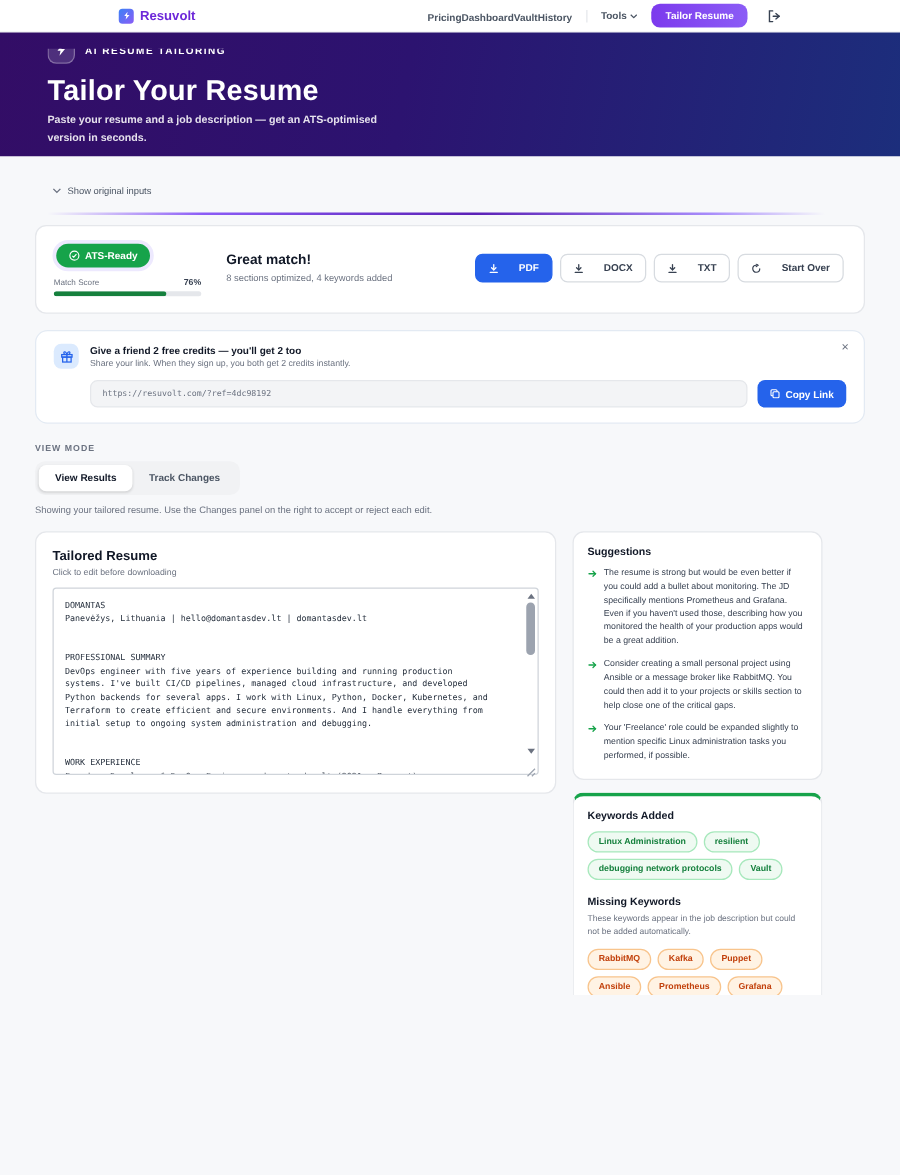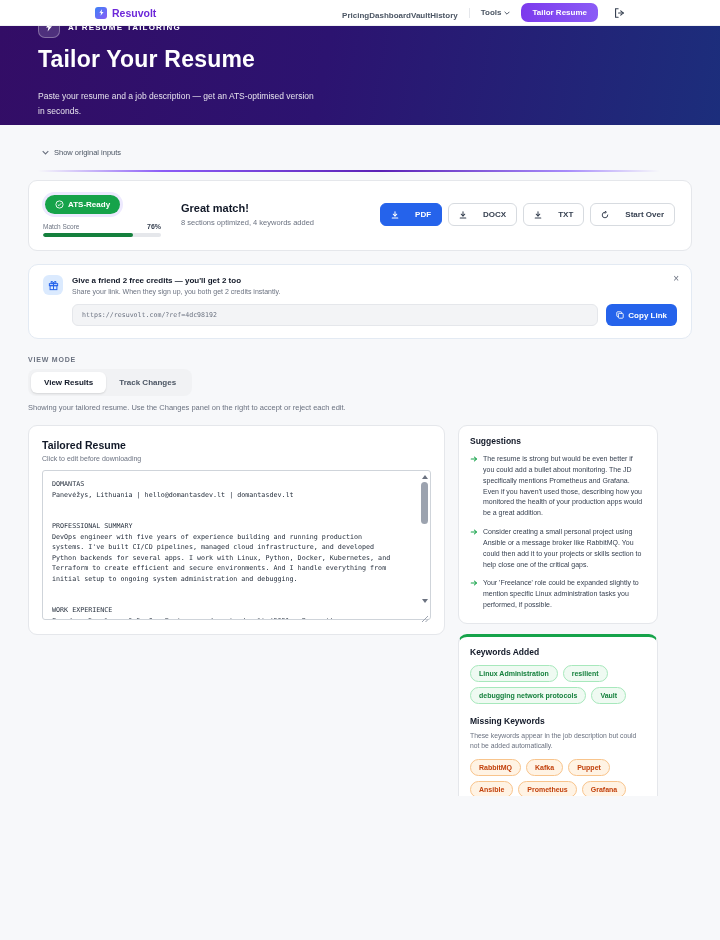--- a/index.html
+++ b/index.html
@@ -14,28 +14,28 @@
   .brand-icon svg { width:7px; height:7px; }
   .brand-name { font-size:10.5px; font-weight:bold; color:#6d28d9; }
   .nav-right { display:flex; align-items:center; gap:11px; }
   .nav-link { font-size:8px; color:#4b5563; font-weight:bold; cursor:pointer; }
   .nav-divider { width:1px; height:10px; background:#e5e7eb; }
   .nav-tools { font-size:8px; color:#4b5563; font-weight:bold; display:flex; align-items:center; gap:3px; cursor:pointer; }
   .nav-cta { background:linear-gradient(90deg,#7c3aed,#8b5cf6); color:#fff; font-size:8px; font-weight:bold; padding:5px 11px; border-radius:7px; border:none; cursor:pointer; }
   .logout { width:12px; height:12px; color:#374151; cursor:pointer; margin-left:4px; }
 
   
-  .hero { height:99px; background:linear-gradient(100deg,#330d66 0%,#2c1370 45%,#1c2e7c 100%); padding:0 0 0 38px; overflow:hidden; }
+  .hero { height:99px; background:linear-gradient(100deg,#330d66 0%,#2c1370 45%,#1c2e7c 100%); padding:13px 0 0 38px; overflow:hidden; }
   .hero-badge-clip { height:13px; overflow:hidden; }
   .hero-badge { display:flex; align-items:center; gap:8px; margin-top:-10px; }
   .hero-badge-icon { width:22px; height:22px; border-radius:7px; background:rgba(255,255,255,0.14); border:1px solid rgba(255,255,255,0.3); display:flex; align-items:center; justify-content:center; }
   .hero-badge-icon svg { width:10px; height:10px; }
   .hero-badge-label { font-size:8px; font-weight:bold; color:#ffffff; letter-spacing:1.2px; text-transform:uppercase; }
   .hero-title { color:#ffffff; font-size:23px; font-weight:bold; margin-top:7px; letter-spacing:.2px; }
-  .hero-sub { color:rgba(255,255,255,.88); font-size:8.5px; font-weight:normal; line-height:1.75; margin-top:16px; width:280px; }
+  .hero-sub { color:rgba(255,255,255,.88); font-size:8.5px; font-weight:bold; line-height:1.75; margin-top:2px; width:280px; }
 
   
   .toggle-row { display:flex; align-items:center; gap:5px; padding:23px 0 0 42px; cursor:pointer; }
   .toggle-row svg { width:7px; height:7px; color:#6b7280; }
   .toggle-label { font-size:7.5px; font-weight:normal; color:#4b5563; }
   .grad-divider { height:2px; margin:13px 60px 0 38px; background:linear-gradient(90deg,rgba(124,58,237,0) 0%, #8b5cf6 20%, #5b21b6 55%, #a78bfa 85%, rgba(124,58,237,0) 100%); border-radius:2px; }
 
   
   .card { background:#fff; border:1px solid #e5e7eb; border-radius:9px; }
   .match-card { margin:8px 28px 0 28px; padding:11px 16px 13px 14px; display:flex; align-items:center; }

